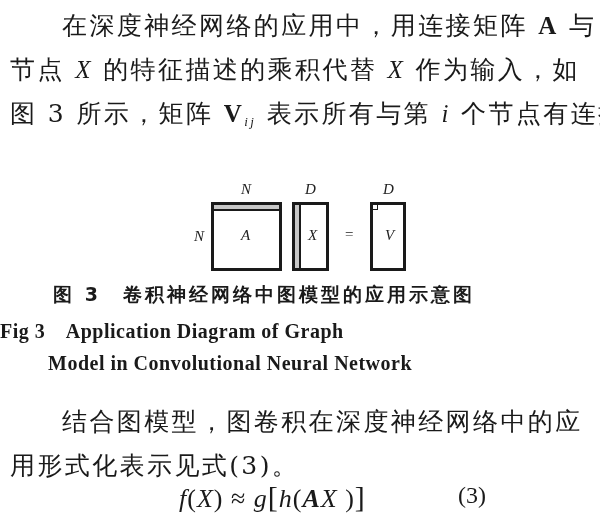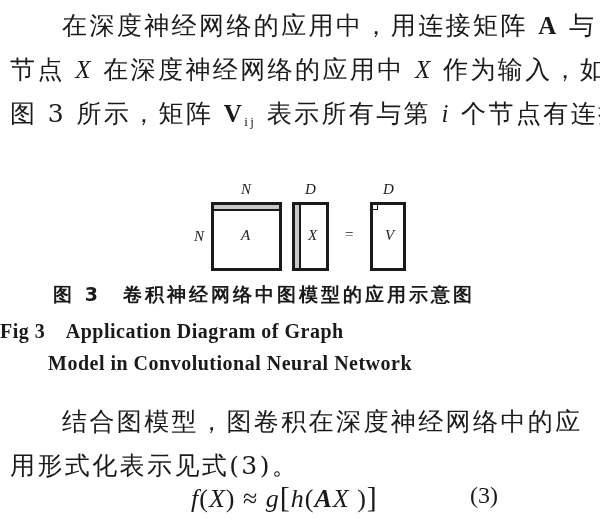--- a/index.html
+++ b/index.html
@@ -1,36 +1,36 @@
 <!DOCTYPE html>
 <html><head>
   <meta charset="utf-8">
   <style>
     html, body { margin: 0; padding: 0; background: #ffffff; }
     body { width: 600px; height: 528px; position: relative; overflow: hidden; color: #1a1a1a; font-family: "DejaVu Serif", "Liberation Serif", serif; }
     .para { position: absolute; left: 10px; width: 580px; font-size: 25px; line-height: 44px; letter-spacing: 2.4px; text-align: justify; }
     .para .line { display: block; white-space: nowrap; }
     .it { font-family: "Liberation Serif", serif; font-style: italic; }
     .bd { font-family: "Liberation Serif", serif; font-weight: bold; }
-    .sub { font-size: 13px; font-family: "Liberation Serif", serif; vertical-align: -4px; }
+    .sub { font-size: 13px; font-style: italic; font-family: "Liberation Serif", serif; vertical-align: -4px; }
     #diagram { position: absolute; left: 0; top: 0; width: 600px; height: 280px; pointer-events: none; }
     .dlabel { position: absolute; font-family: "Liberation Serif", serif; font-style: italic; font-size: 15px; color: #222; }
     .box { position: absolute; border: 3px solid #1a1a1a; box-sizing: border-box; background: #fff; }
     .cap-cn { position: absolute; top: 282px; left: 0; width: 528px; text-align: center; font-size: 19px; font-weight: bold; letter-spacing: 3px; font-family: "DejaVu Sans", sans-serif; }
     .cap-en { position: absolute; left: 0; width: 600px; text-align: left; font-size: 20px; font-weight: bold; font-family: "Liberation Serif", serif; letter-spacing: 0.5px; }
-    .eq { position: absolute; top: 480px; left: 16px; width: 494px; height: 44px; font-size: 26px; }
+    .eq { position: absolute; top: 480px; left: 4px; width: 494px; height: 44px; font-size: 26px; }
     .eq-body { position: absolute; left: 175px; top: 0; font-family: "Liberation Serif", serif; letter-spacing: 1px; }
     .eq-num { position: absolute; right: 12px; top: 2px; font-family: "Liberation Serif", serif; font-size: 24px; }
   </style>
 </head>
 <body>
 
 <div class="para" style="top: 4px;">
   <span class="line" style="padding-left: 52px;"><span>在深度神经网络的应用中，用连接矩阵</span> <span class="bd">A</span> <span>与</span></span>
-  <span class="line"><span>节点</span> <span class="it">X</span> <span>在深度神经网络的应用中</span> <span class="it">X</span> <span>作为输入，如</span></span>
+  <span class="line"><span>节点</span> <span class="it">X</span> <span>的特征描述的乘积代替</span> <span class="it">X</span> <span>作为输入，如</span></span>
   <span class="line"><span>图 3 所示，矩阵</span> <span class="bd">V</span><span class="sub">ij</span> <span>表示所有与第</span> <span class="it">i</span> <span>个节点有连接</span></span>
 </div>
 
 <div id="diagram">
   <span class="dlabel" style="left: 241px; top: 181px;">N</span>
   <span class="dlabel" style="left: 194px; top: 228px;">N</span>
   <div class="box" style="left: 211px; top: 202px; width: 71px; height: 69px;">
     <div style="position:absolute; left:0; right:0; top:0; height:4px; background:#c8c8c8; border-bottom: 2px solid #1a1a1a;"></div>
     <span class="dlabel" style="left: 27px; top: 22px;">A</span>
   </div>

